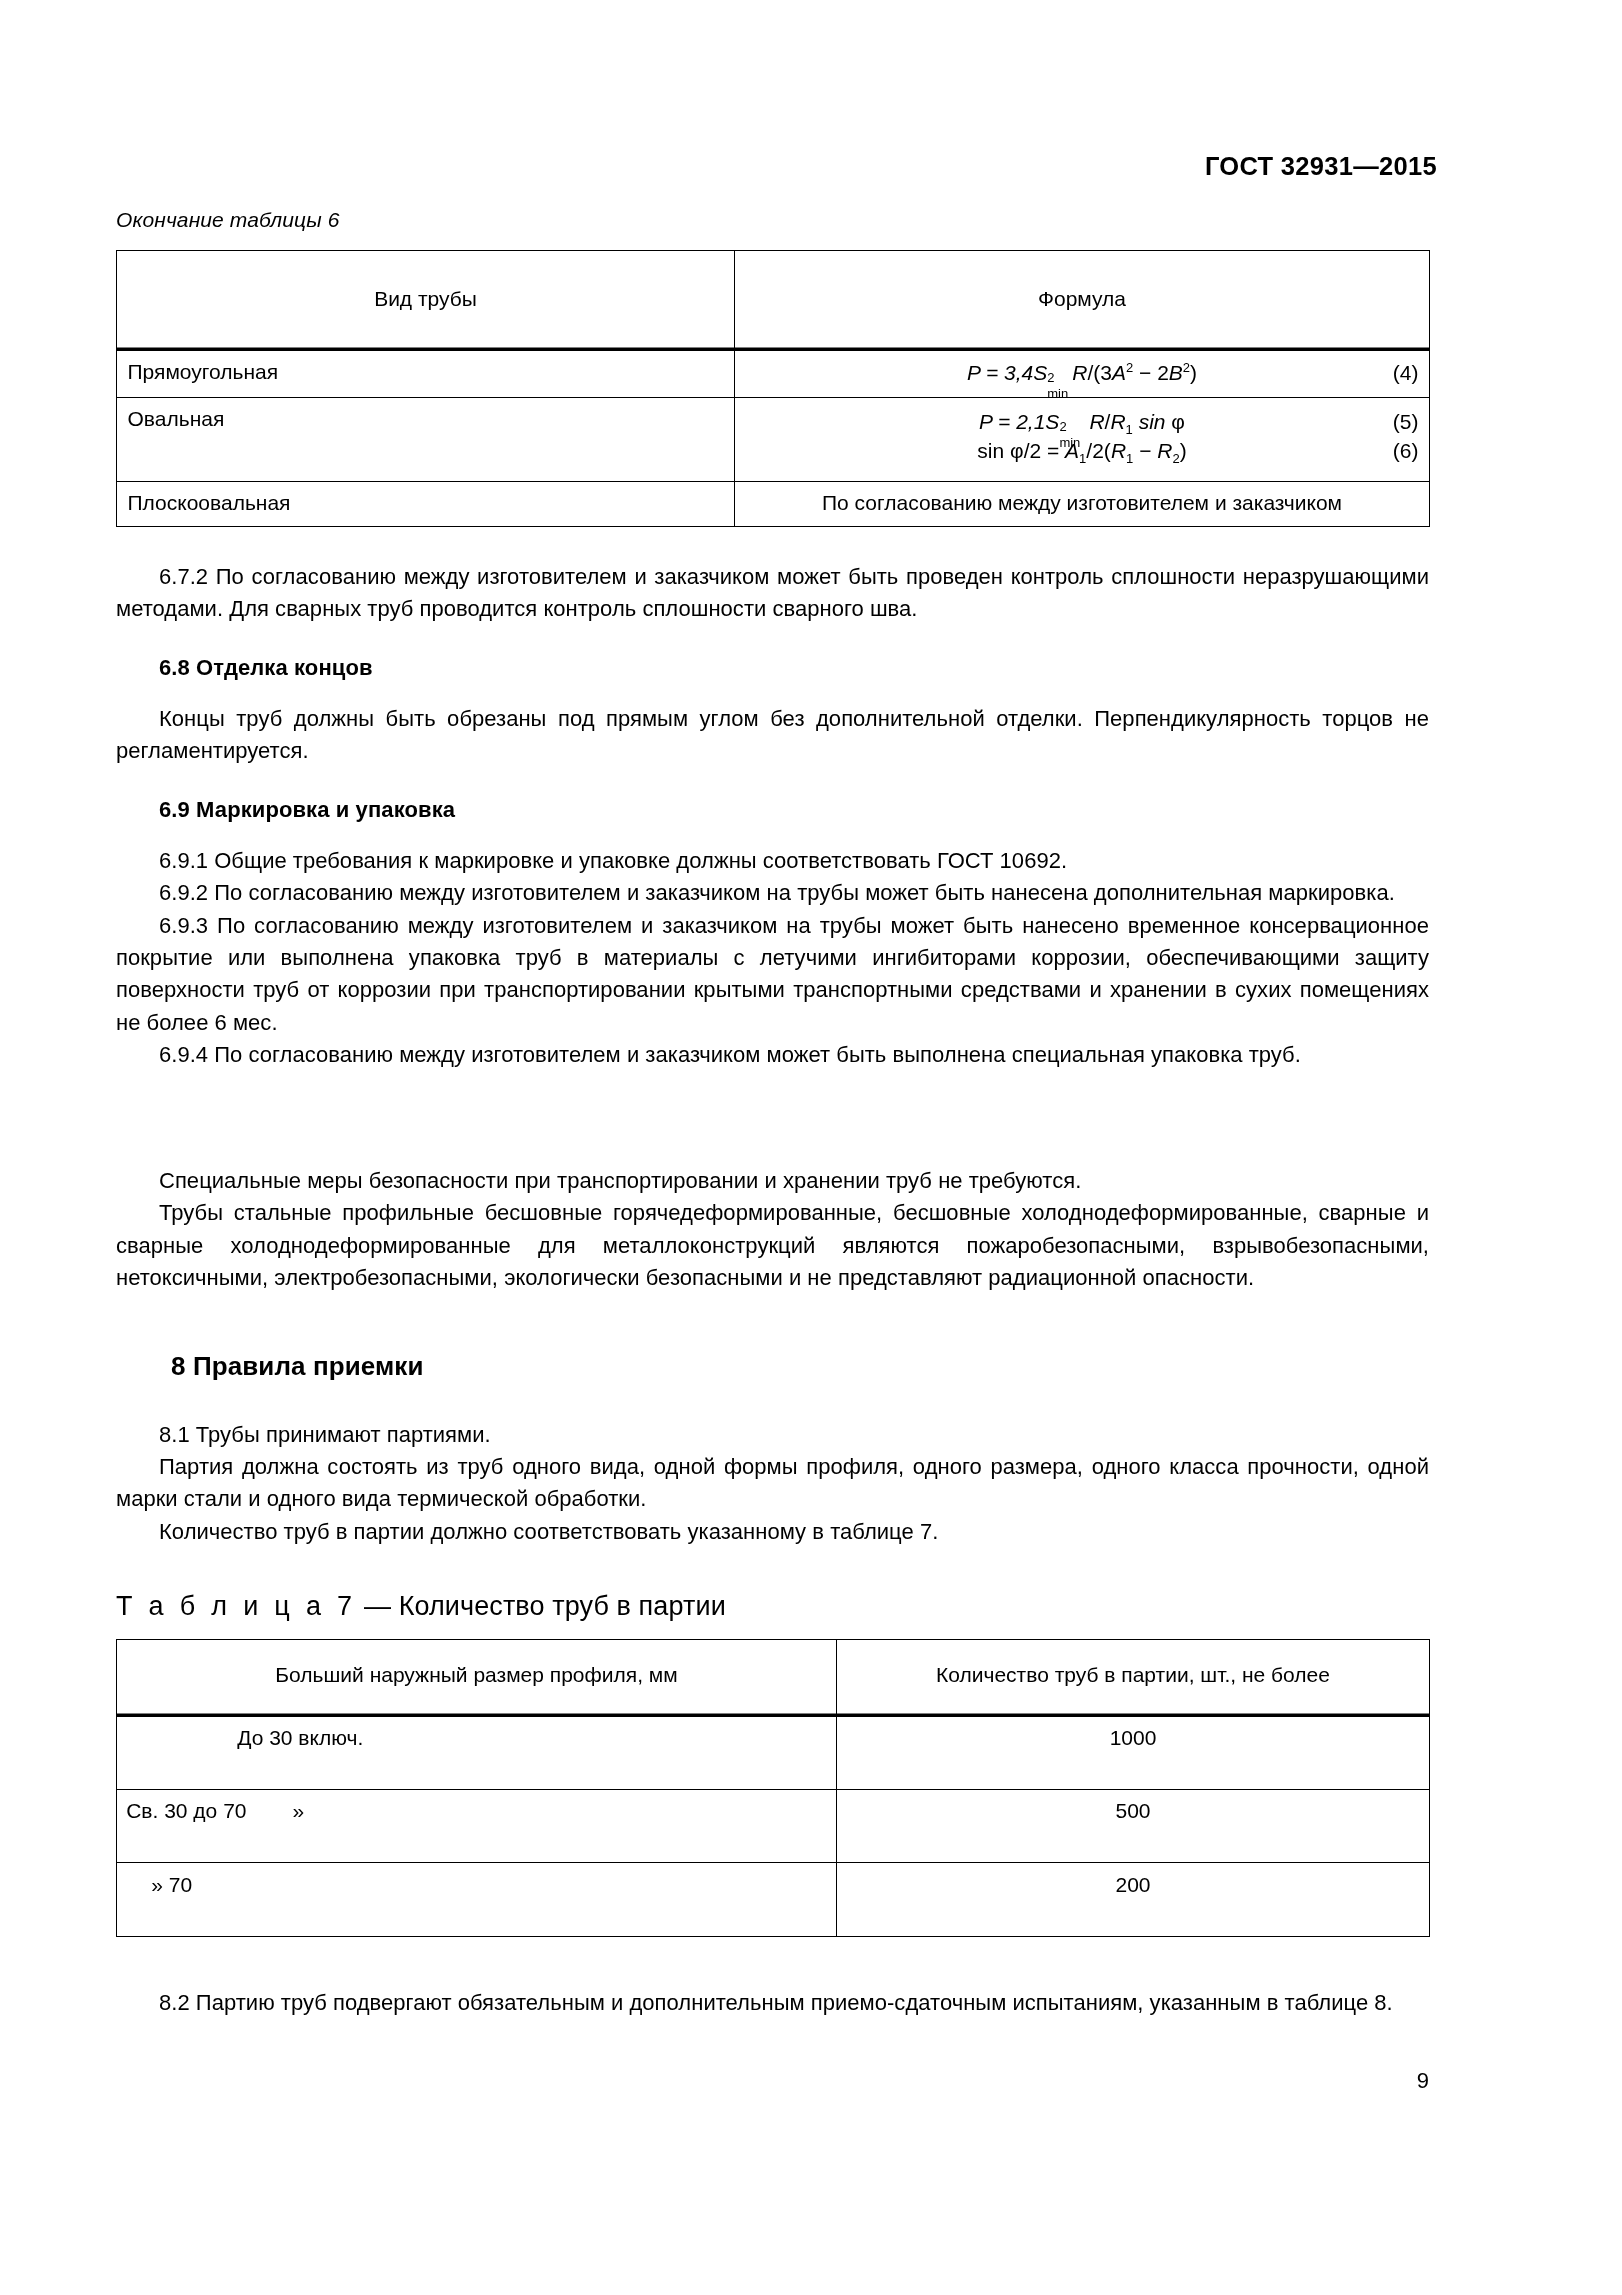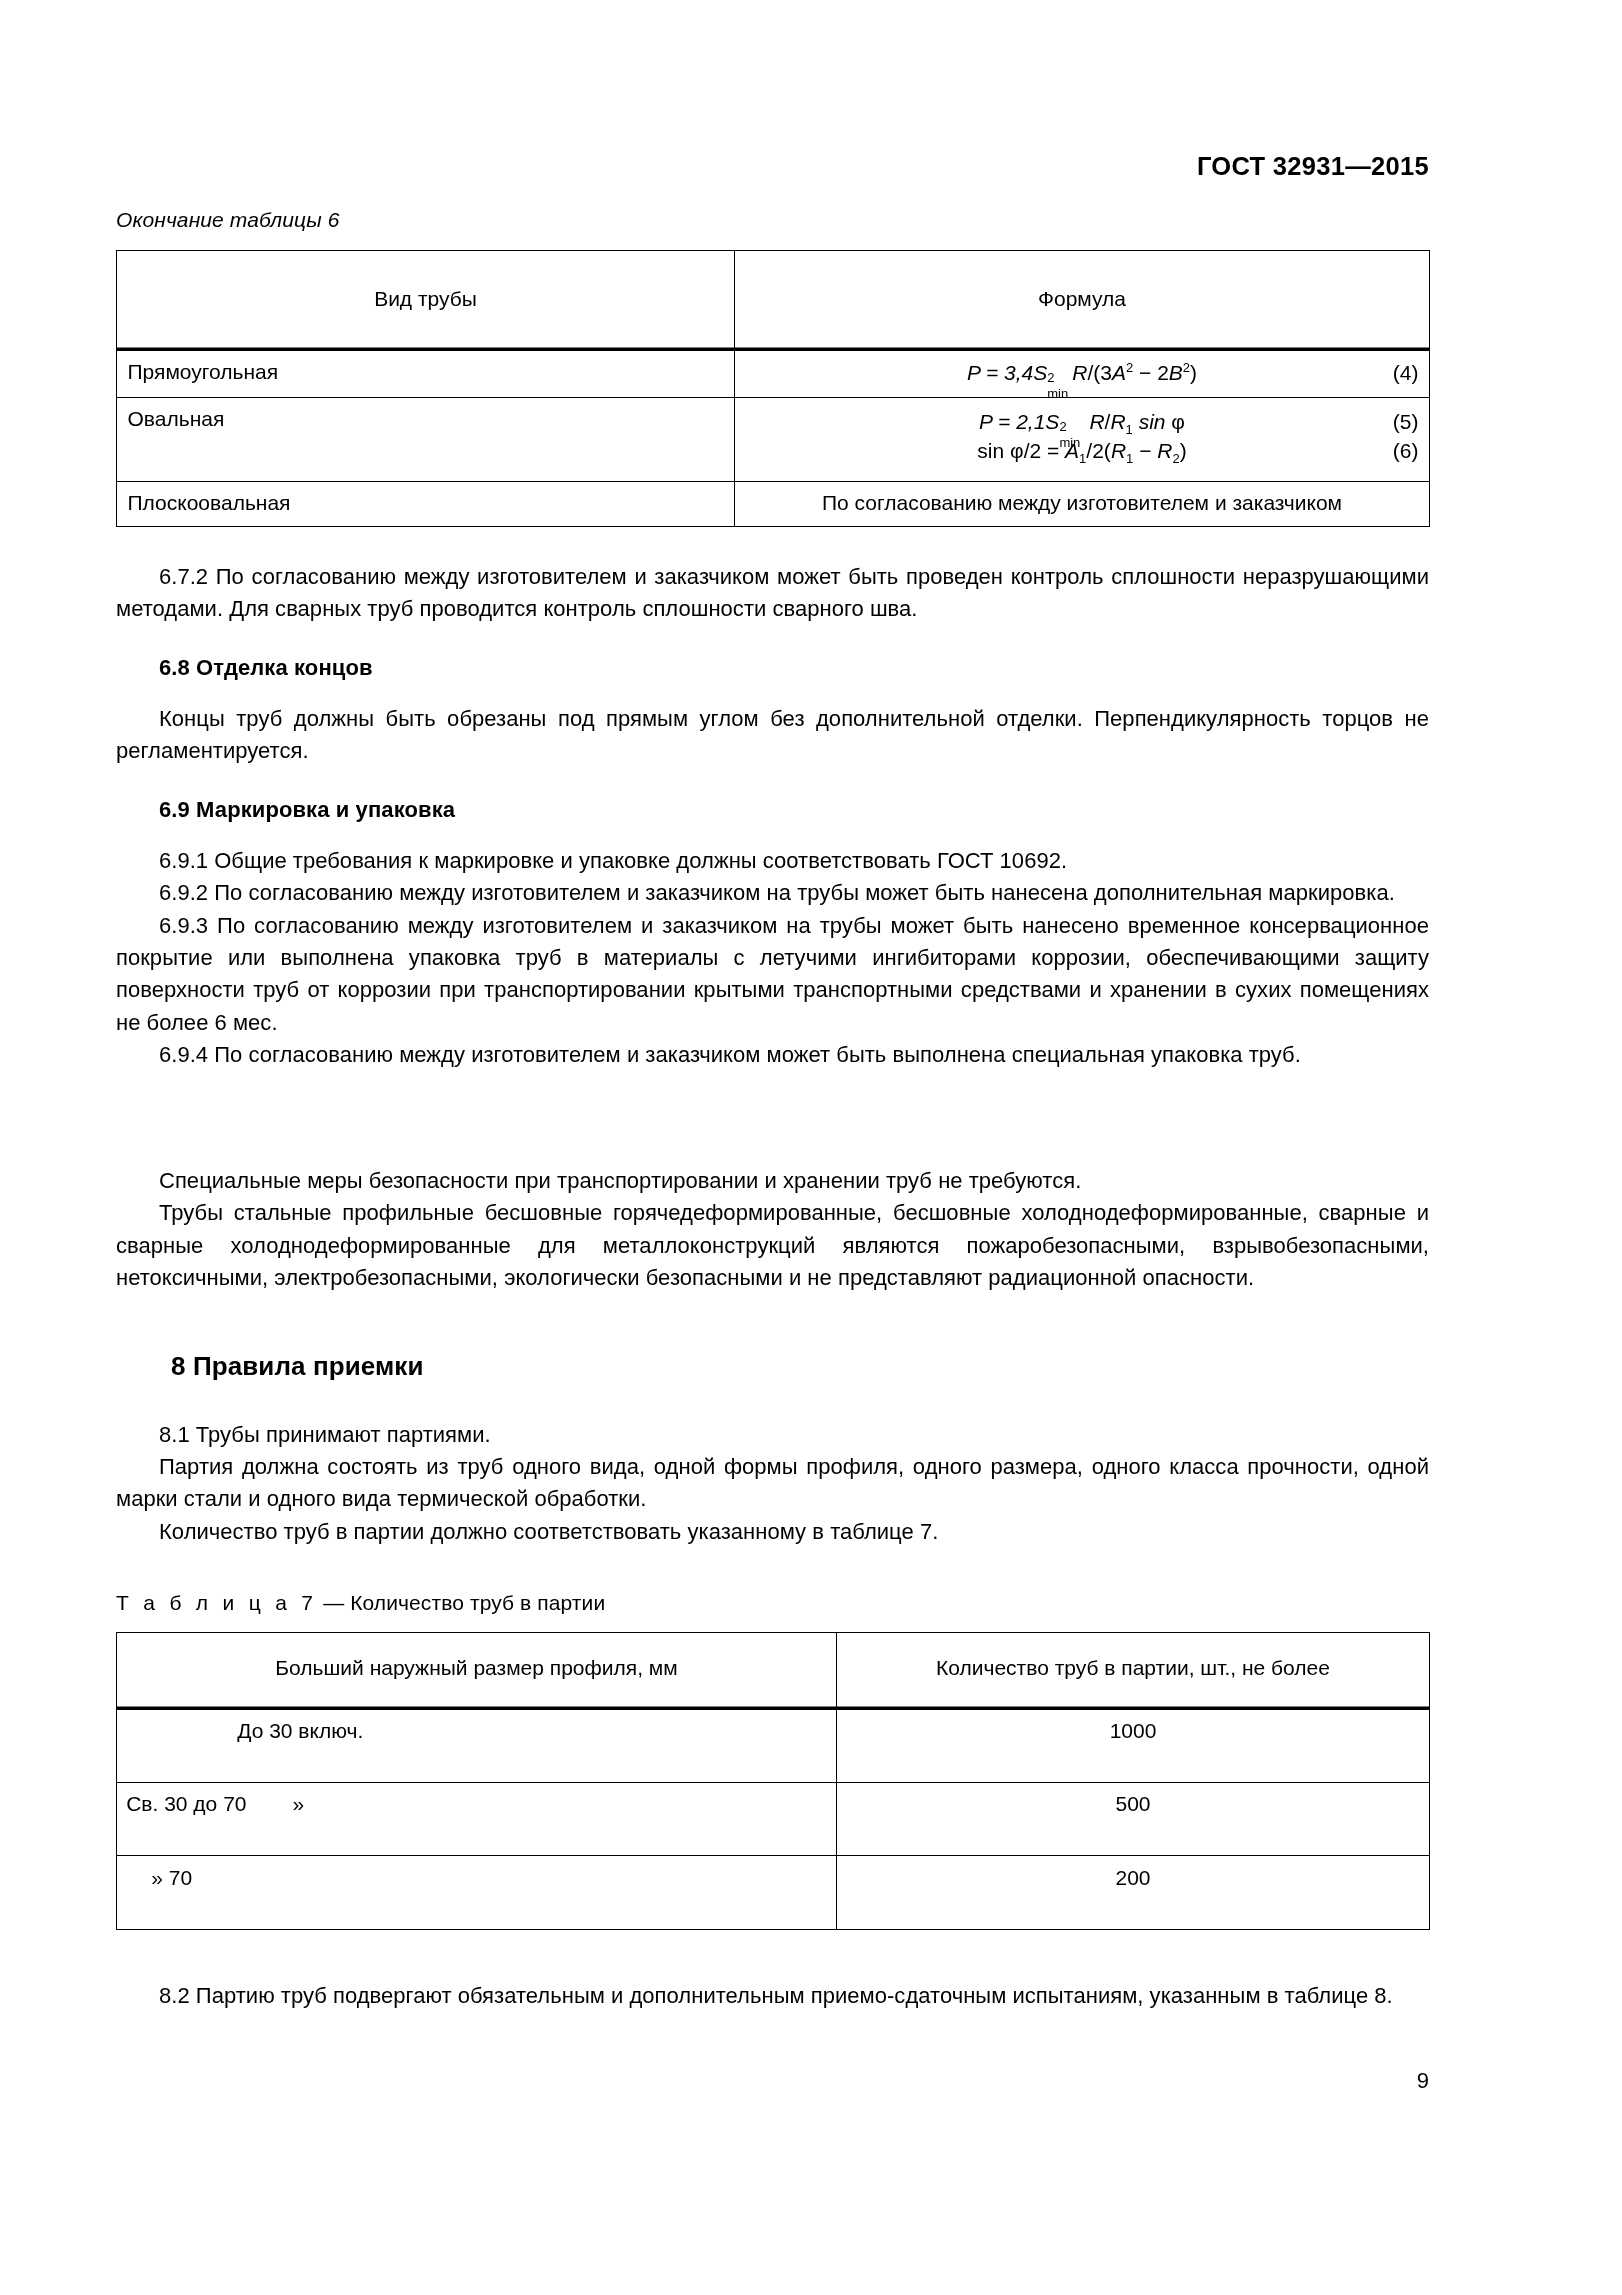--- a/index.html
+++ b/index.html
@@ -18,21 +18,21 @@
     height: 2295px;
     background: #ffffff;
     box-sizing: border-box;
     overflow: hidden;
   }
 
   
   .runhead {
     position: absolute;
     top: 152px;
-    right: 194px;
+    right: 186px;
     font-size: 25.5px;
     font-weight: bold;
     letter-spacing: 0.3px;
     white-space: nowrap;
   }
 
   
   .content {
     position: absolute;
     left: 116px;
@@ -166,21 +166,21 @@
   }
   .sp-26 { height: 17px; }
   .sp-34 { height: 22px; }
   .sp-44 { height: 29px; }
   .sp-56 { height: 37px; }
   .sp-66 { height: 43px; }
   .sp-76 { height: 50px; }
   .sp-86 { height: 56px; }
 
   .tbl-caption {
-    font-size: 21px;
+    font-size: 27px;
     margin: 0;
     letter-spacing: 0.1px;
   }
   .tbl-caption .sp {
     letter-spacing: 4.3px;
   }
 
   
   .t7 col.c1 { width: 720px; }
   .t7 col.c2 { width: 593px; }

